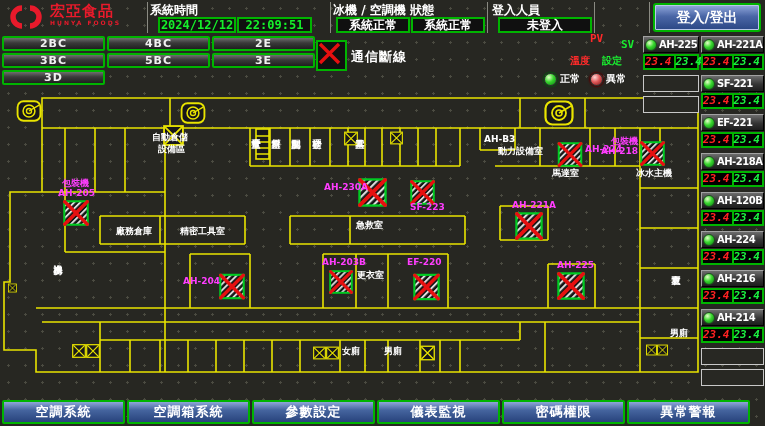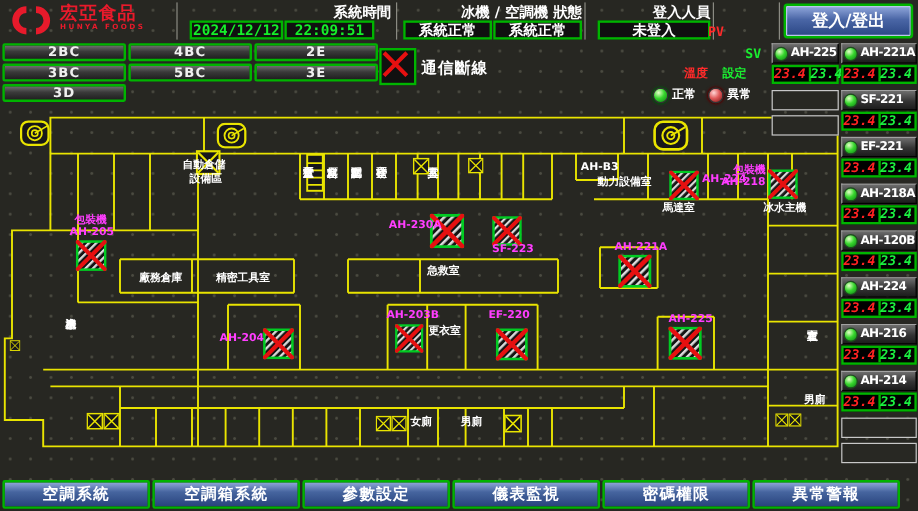--- a/index.html
+++ b/index.html
@@ -3,21 +3,21 @@
 <meta charset="utf-8">
 <style>
   html,body{margin:0;padding:0;background:#111;}
   #screen{position:relative;width:765px;height:426px;overflow:hidden;
     background-color:#272722;
     background-image:radial-gradient(#4b4b41 1px, transparent 1.3px);
     background-size:17px 17px;
     font-family:"DejaVu Sans",sans-serif;}
   .abs{position:absolute;}
   
-  .hlabel{color:#fff;font-size:12px;font-weight:bold;text-align:right;}
+  .hlabel{color:#fff;font-size:12px;font-weight:bold;text-align:left;}
   .gbox{border:2px solid #00b400;background:#101010;color:#fff;font-size:12px;
     font-weight:bold;display:flex;align-items:center;justify-content:center;}
   .gbox.green{color:#15f02a;font-family:"DejaVu Sans Mono",monospace;}
   .hsep{width:1px;background:#8a8a82;top:2px;height:31px;}
   #login-btn{border:2px solid #00b400;border-radius:3px;
     background:linear-gradient(#93a9dd,#4a66a6 45%,#2a4684);
     color:#fff;font-size:14px;font-weight:bold;display:flex;align-items:center;
     justify-content:center;cursor:pointer;box-shadow:inset 0 0 0 1px #b9c6e8;}
   .brand-txt{color:#e81a2b;font-weight:bold;font-size:15px;letter-spacing:1px;line-height:15px;}
   .brand-sub{color:#e81a2b;font-size:6px;letter-spacing:2px;font-weight:bold;}
@@ -110,21 +110,21 @@
       <div class="abtn">3D</div>
     </div>
 
   <div id="comm-icon" class="abs">
     <svg width="23" height="23" viewBox="0 0 23 23">
         <path d="M2,2 L21,21 M21,2 L2,21" stroke="#e61010" stroke-width="3.4"></path>
       </svg>
   </div>
   <div id="comm-label" class="abs">通信斷線</div>
 
-  <div class="abs tag red" style="left:590px;top:20px;">PV</div>
+  <div class="abs tag red" style="left:590px;top:32px;">PV</div>
   <div class="abs tag grn" style="left:621px;top:38px;">SV</div>
   <div class="abs tag red" style="left:570px;top:54px;font-size:10px;">溫度</div>
   <div class="abs tag grn" style="left:602px;top:54px;font-size:10px;font-family:Liberation Serif, serif;">設定</div>
   <div class="abs ledrow" style="left:544px;top:72px;justify-content:flex-end;">
     <span class="led"></span>
     <span>正常</span>
   </div>
   <div class="abs ledrow" style="left:590px;top:72px;">
     <span class="led off"></span>
     <span>異常</span>

